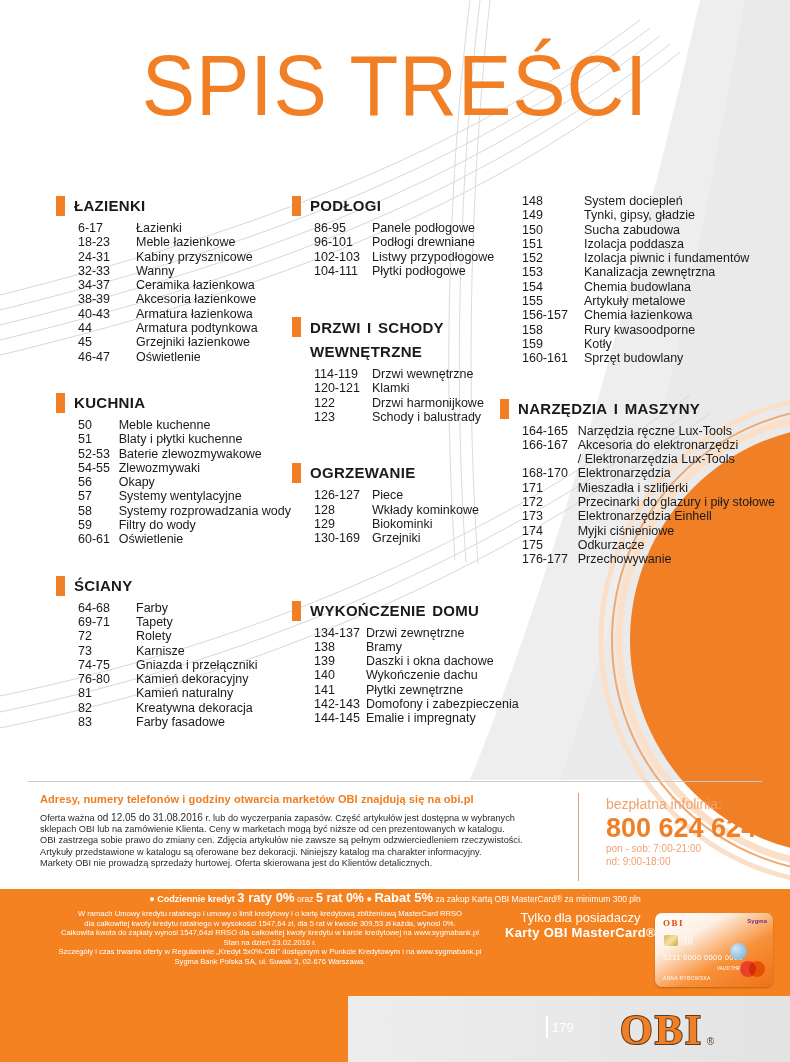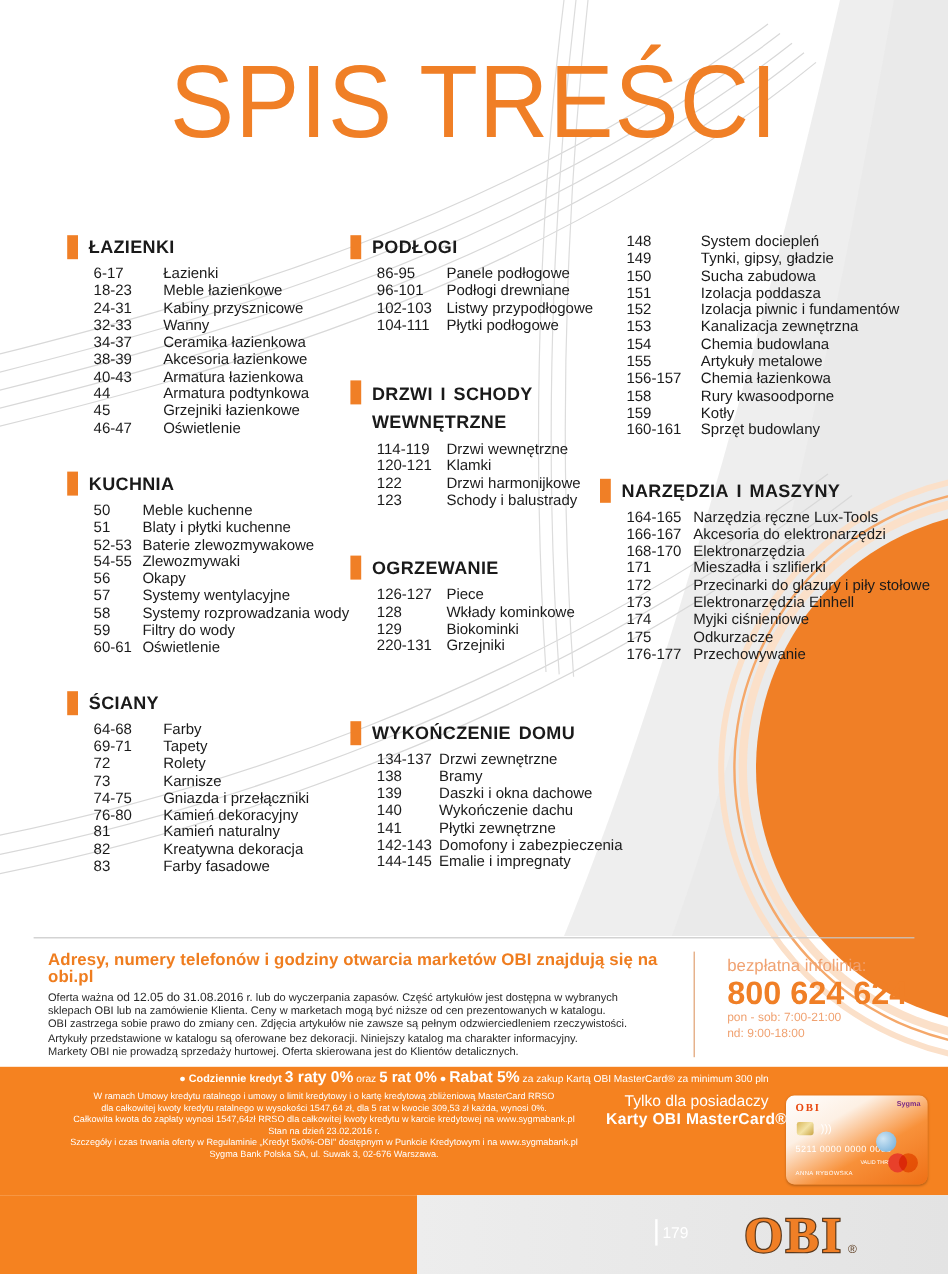--- a/index.html
+++ b/index.html
@@ -62,21 +62,21 @@
   table.entries td.label{padding-left:2px;}
   .col-3 table.entries td.pages{width:56px;}
   .sec-gap{height:24px;}
 
   
   .rule{position:absolute;left:28px;top:781px;width:734px;height:1px;background:#c9c9c9;}
   .vsep{position:absolute;left:578px;top:793px;width:1px;height:88px;background:#e0a070;}
 
   .foot-left{position:absolute;left:40px;top:792px;width:525px;}
   .foot-head{
-    color:#ef7d1f;font-weight:700;font-size:14px;line-height:14px;
+    color:#ef7d1f;font-weight:700;font-size:11px;line-height:14px;
     font-family:"Liberation Sans Narrow","Liberation Sans",sans-serif;
     letter-spacing:0.1px;margin-bottom:6px;
   }
   .foot-body{
     color:#2a2a2a;font-size:9.2px;line-height:11.2px;
     font-family:"Liberation Sans Narrow","Liberation Sans",sans-serif;
   }
   .foot-body b{font-weight:400;font-size:10px;}
 
   .infoline{position:absolute;left:606px;top:796px;width:180px;}
@@ -417,21 +417,21 @@
               </tr>
           <tr>
                 <td class="pages">128</td>
                 <td class="label">Wkłady kominkowe</td>
               </tr>
           <tr>
                 <td class="pages">129</td>
                 <td class="label">Biokominki</td>
               </tr>
           <tr>
-                <td class="pages">220-131</td>
+                <td class="pages">130-169</td>
                 <td class="label">Grzejniki</td>
               </tr>
         </tbody>
           </table>
       </div>
 
       <div class="sec-gap" style="height:50px"></div>
 
       <div class="section">
         <div class="sec-head">
@@ -539,20 +539,24 @@
         </div>
         <table class="entries">
           <tbody>
               <tr>
                 <td class="pages">164-165</td>
                 <td class="label">Narzędzia ręczne Lux-Tools</td>
               </tr>
           <tr>
                 <td class="pages">166-167</td>
                 <td class="label">Akcesoria do elektronarzędzi</td>
+              </tr>
+          <tr>
+                <td class="pages"></td>
+                <td class="label">/ Elektronarzędzia Lux-Tools</td>
               </tr>
           <tr>
                 <td class="pages">168-170</td>
                 <td class="label">Elektronarzędzia</td>
               </tr>
           <tr>
                 <td class="pages">171</td>
                 <td class="label">Mieszadła i szlifierki</td>
               </tr>
           <tr>

